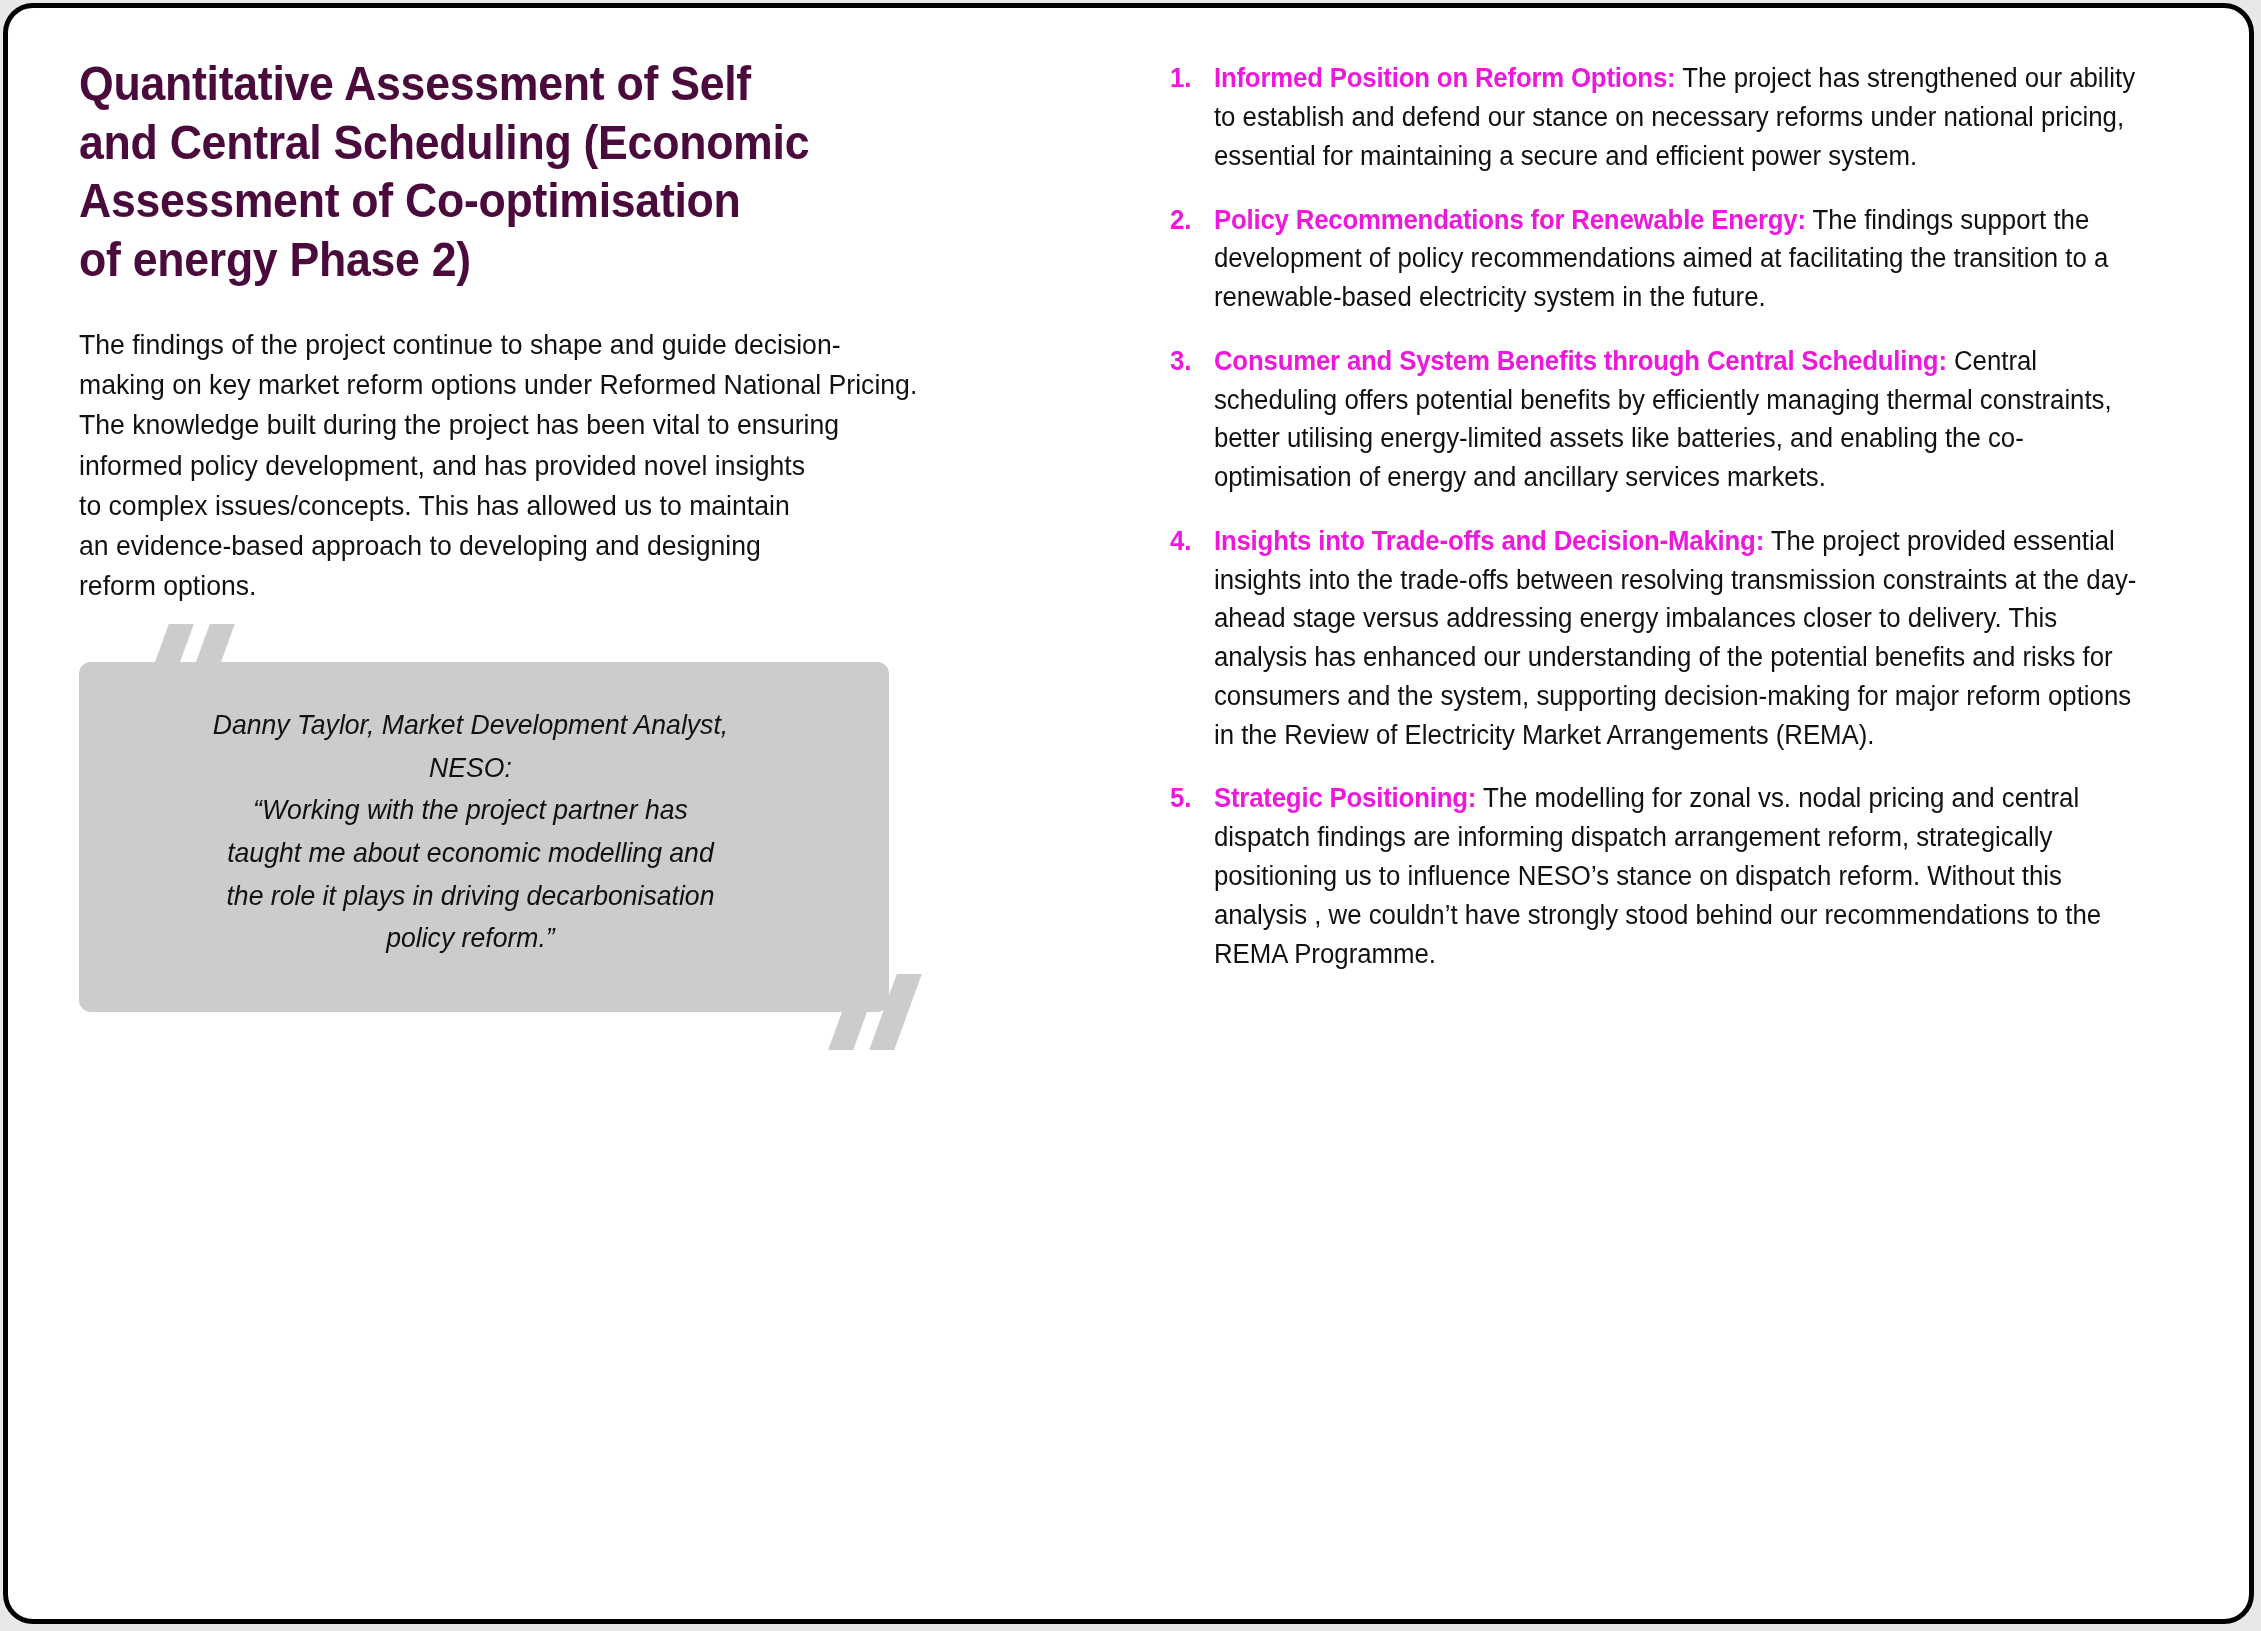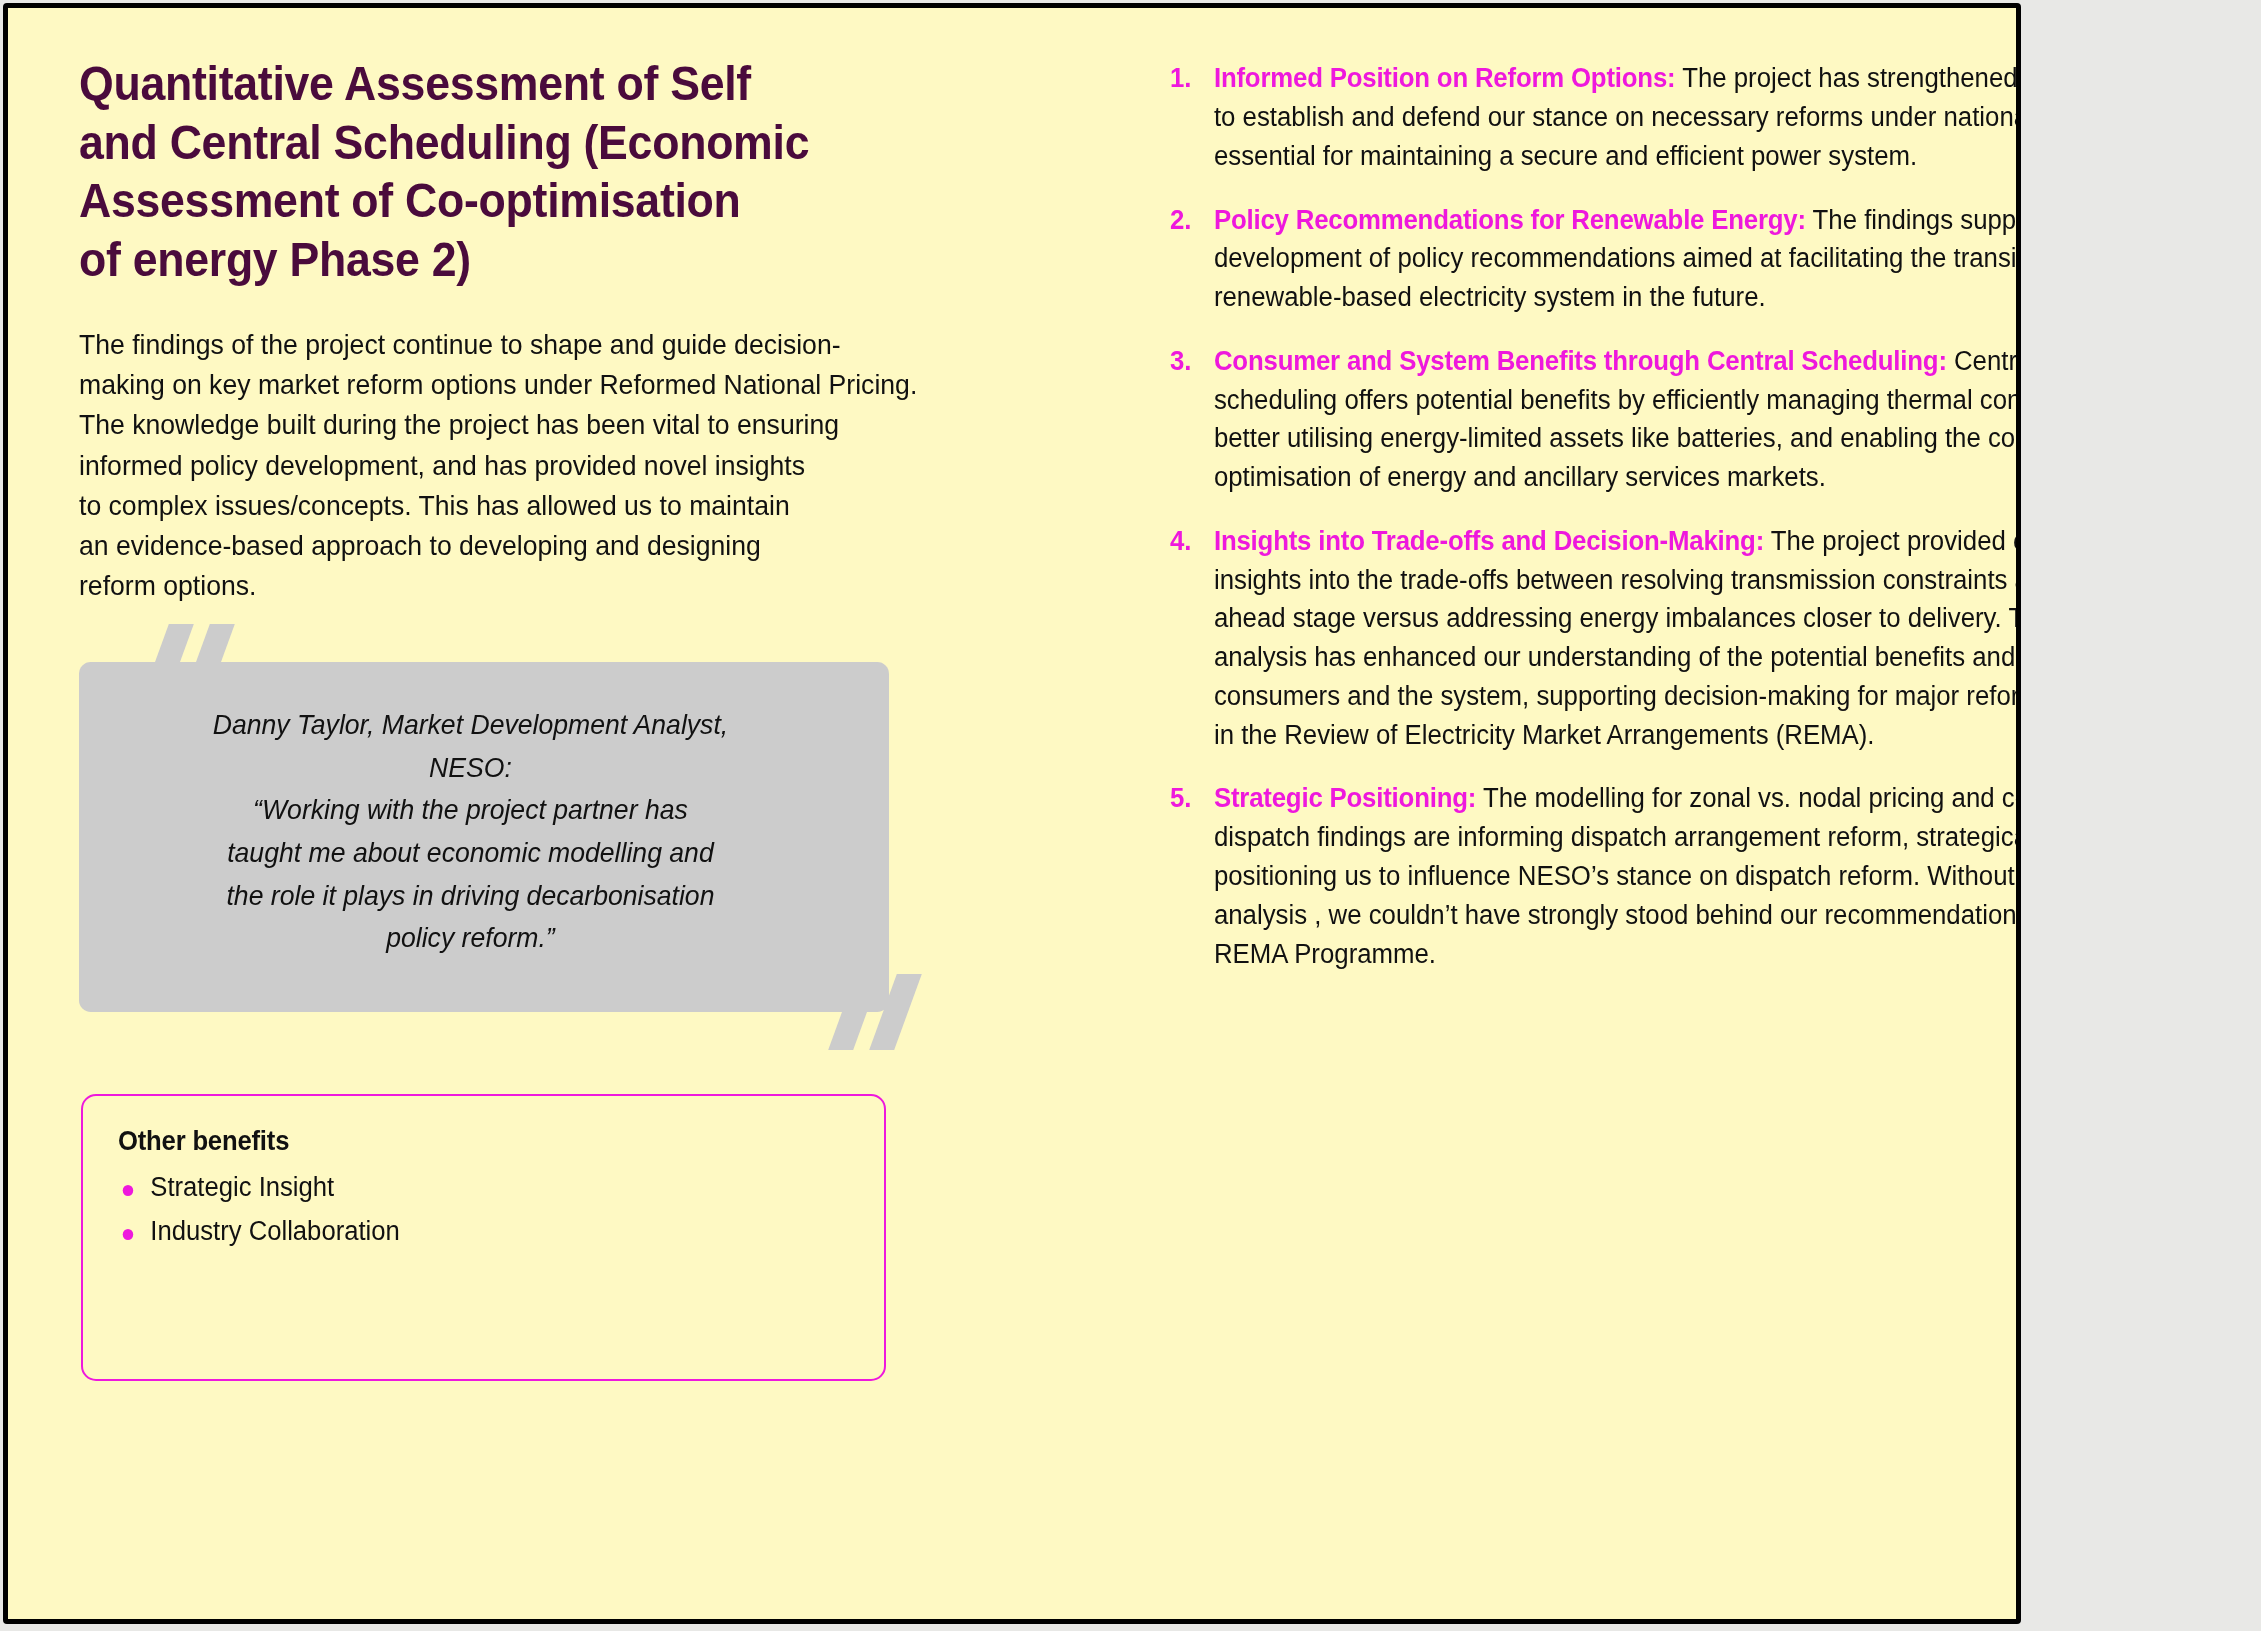--- a/index.html
+++ b/index.html
@@ -8,25 +8,25 @@
     width: 2261px;
     height: 1631px;
     background: #e8e8e6;
     font-family: "Liberation Sans", sans-serif;
   }
 
   #page-frame {
     position: absolute;
     left: 3.4px;
     top: 3.4px;
-    width: 2018px;
+    width: 2251px;
     height: 1621px;
-    background: #fef9c3;
+    background: #ffffff;
     border: 5.9px solid #000000;
-    border-radius: 4px;
+    border-radius: 30px;
     overflow: hidden;
   }
 
   #content {
     position: absolute;
     left: 0; top: 0;
     width: 100%; height: 100%;
   }
 
   
@@ -232,33 +232,20 @@
         <span></span>
       </div>
       <div id="quote-text">Danny Taylor, Market Development Analyst,
 NESO:
 “Working with the project partner has
 taught me about economic modelling and
 the role it plays in driving decarbonisation
 policy reform.”</div>
     </div>
 
-    <div id="other-benefits-box">
-      <div id="other-benefits-title">Other benefits</div>
-      <ul id="other-benefits-list">
-        <li class="benefit-item">
-          <span class="benefit-bullet"></span>
-          <span>Strategic Insight</span>
-        </li>
-        <li class="benefit-item">
-          <span class="benefit-bullet"></span>
-          <span>Industry Collaboration</span>
-        </li>
-      </ul>
-    </div>
 
     <div id="right-col">
 
       <div class="finding-item">
         <span class="finding-number">1.</span><span class="finding-lead">Informed Position on Reform Options:</span><span class="finding-text"> The project has strengthened our ability to establish and defend our stance on necessary reforms under national pricing, essential for maintaining a secure and efficient power system.</span>
       </div>
 
       <div class="finding-item">
         <span class="finding-number">2.</span><span class="finding-lead">Policy Recommendations for Renewable Energy:</span><span class="finding-text"> The findings support the development of policy recommendations aimed at facilitating the transition to a renewable-based electricity system in the future.</span>
       </div>

